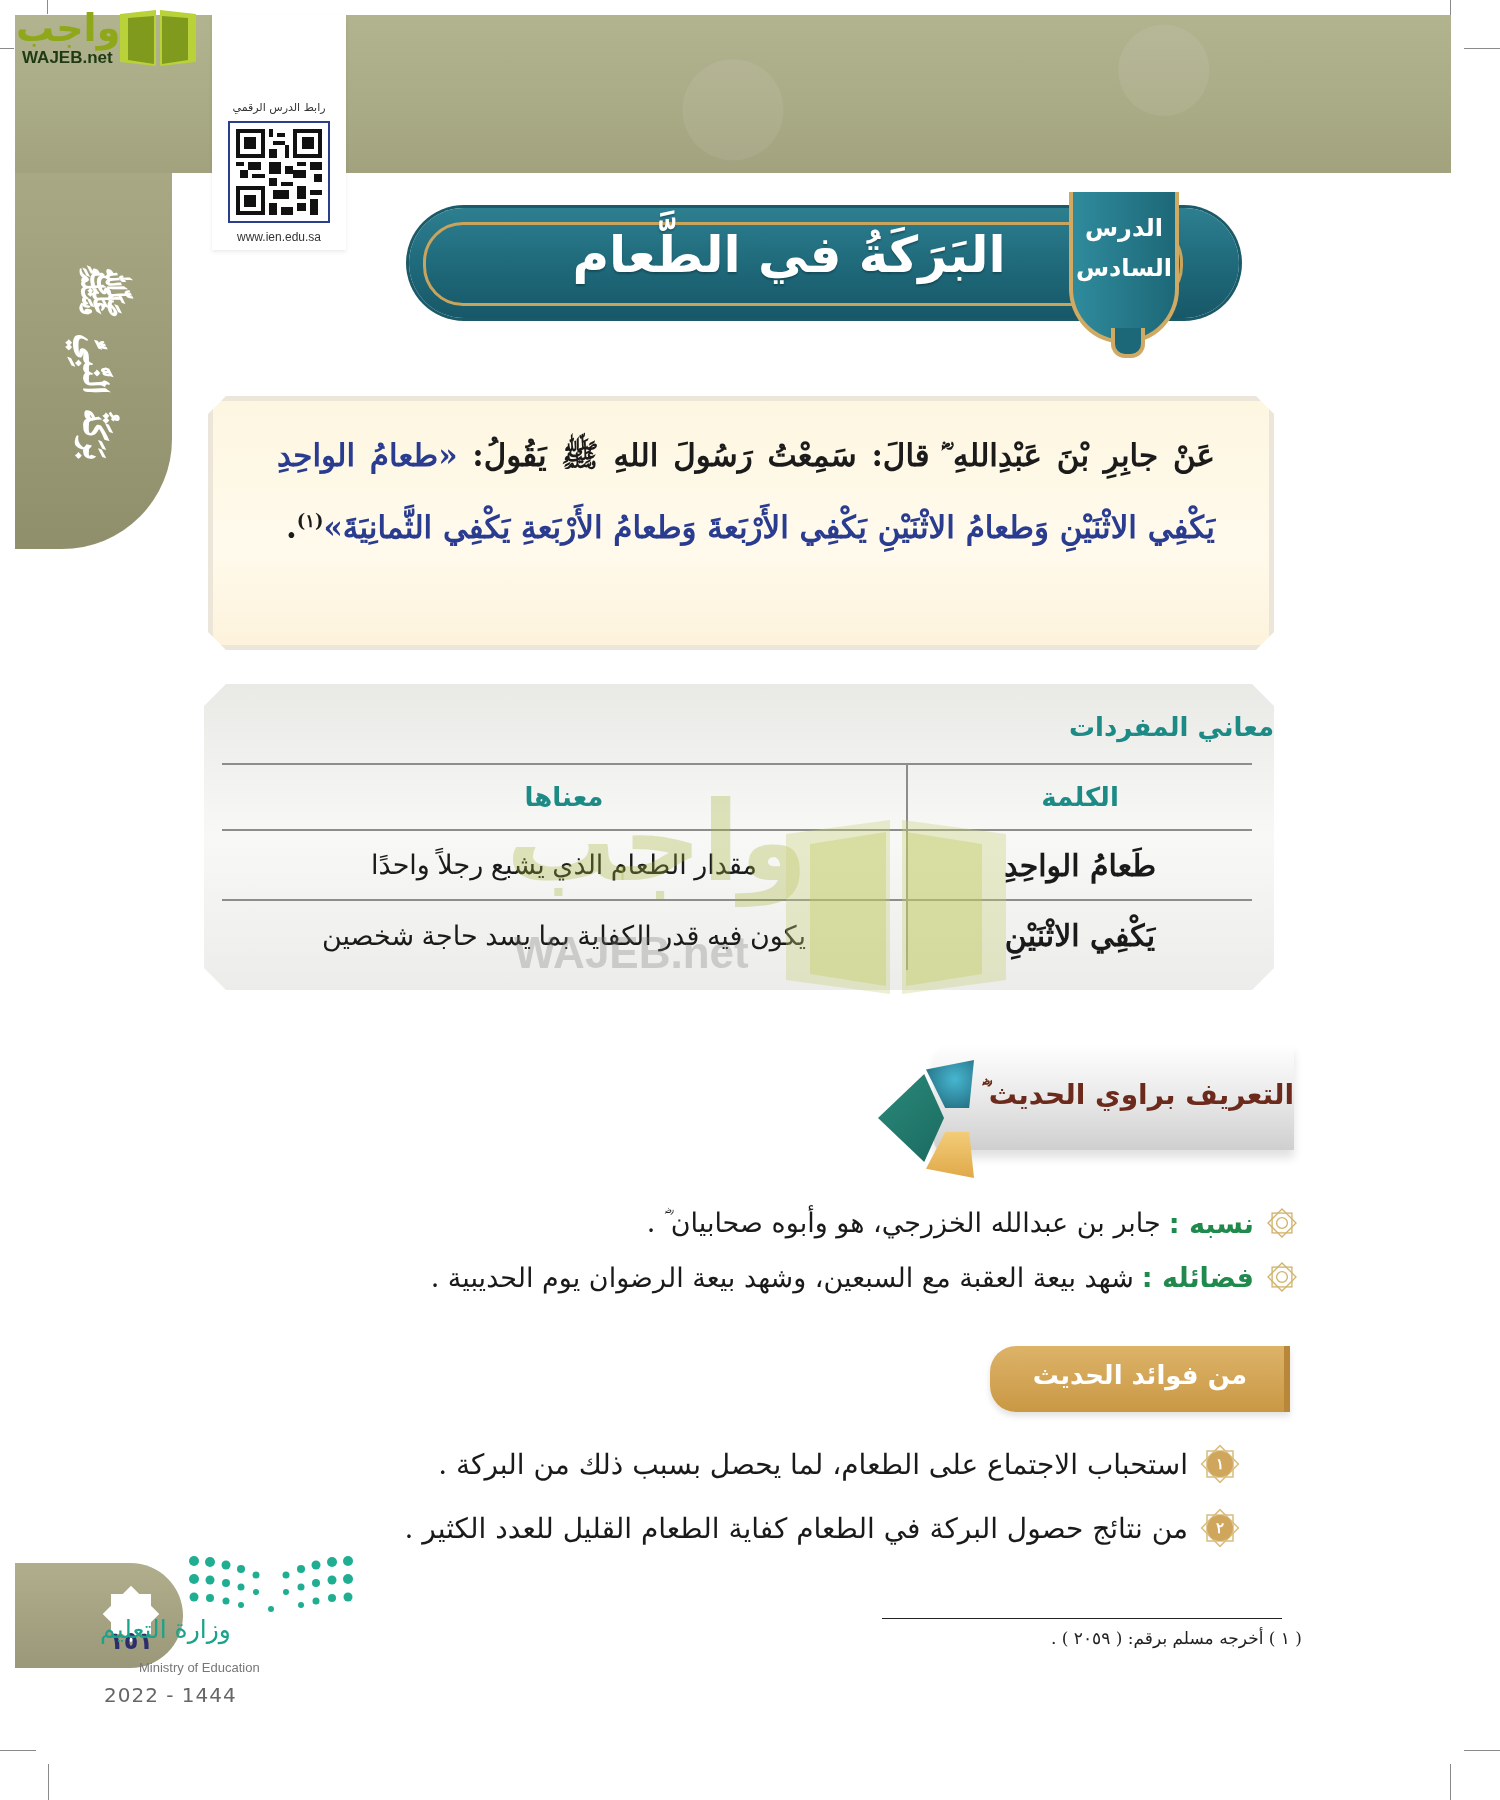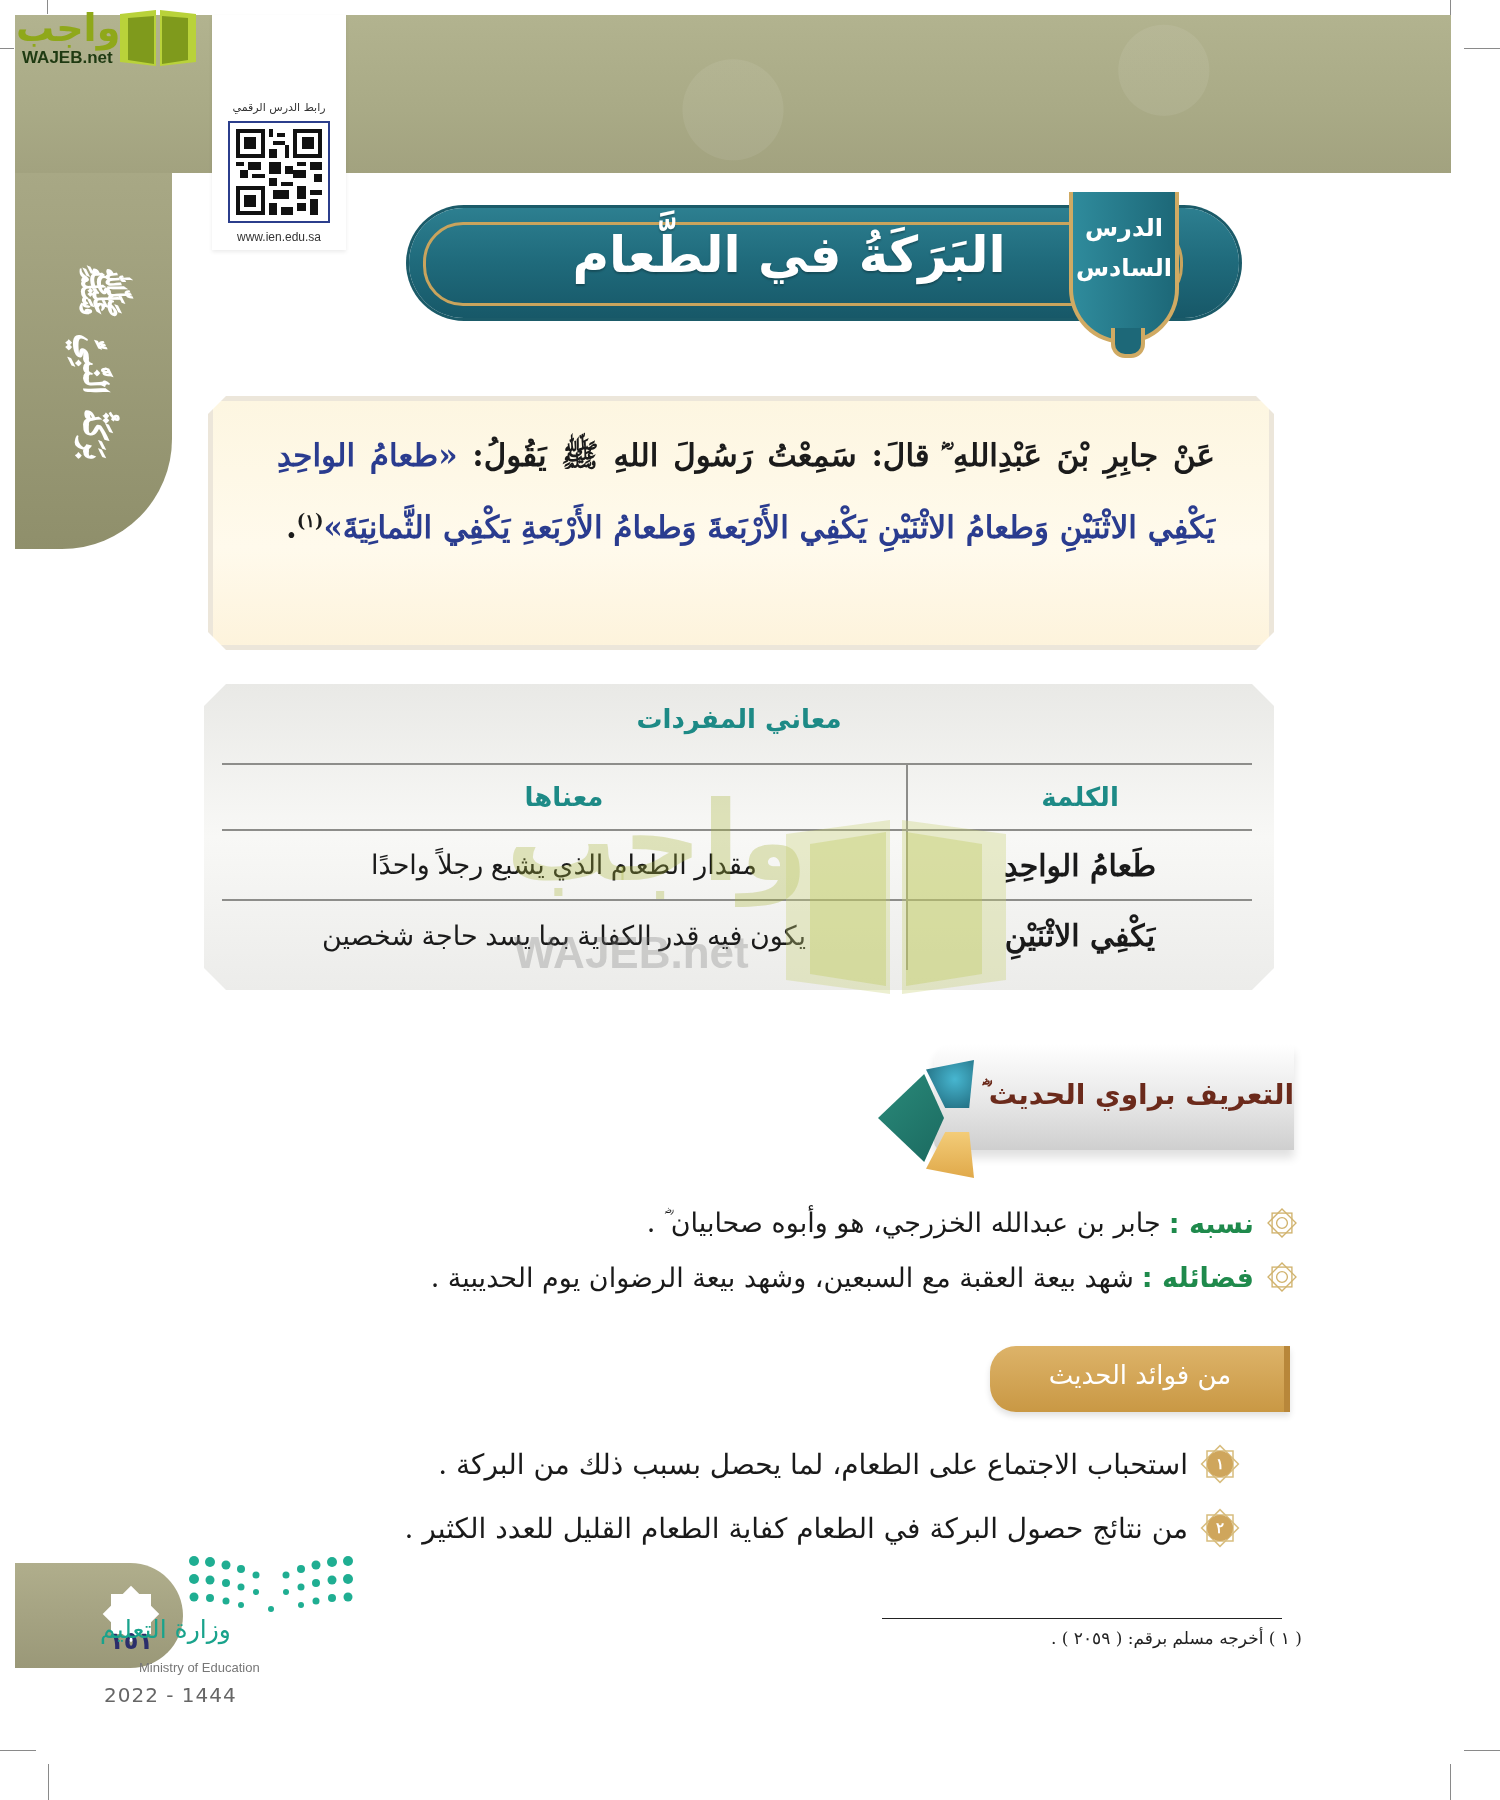--- a/index.html
+++ b/index.html
@@ -97,21 +97,21 @@
   .hadith-quote { color: #2a3c8f; }
   .footnote-ref { font-size: 18px; vertical-align: super; line-height: 0; }
 
   
   .vocab-box {
     position: absolute; left: 204px; top: 684px; width: 1070px; height: 306px;
     background: linear-gradient(180deg, #e9e9e6 0%, #f8f8f6 50%, #ececea 100%);
     clip-path: polygon(22px 0, calc(100% - 22px) 0, 100% 22px, 100% calc(100% - 22px), calc(100% - 22px) 100%, 22px 100%, 0 calc(100% - 22px), 0 22px);
   }
   .vocab-title {
-    position: absolute; left: 0; top: 20px; width: 100%; text-align: center;
+    position: absolute; left: 0; top: 28px; width: 100%; text-align: right;
     color: #1d8a86; font-weight: bold; font-size: 26px; direction: rtl;
   }
   .vocab-table { position: absolute; left: 18px; top: 79px; width: 1030px; border-collapse: collapse; direction: rtl; }
   .vocab-table th, .vocab-table td { border-top: 2px solid #8d8d8a; height: 70px; vertical-align: middle; }
   .vocab-table th { height: 66px; color: #1d8a86; font-weight: bold; font-size: 26px; }
   .vocab-table .col-word { width: 345px; border-left: 2px solid #8d8d8a; text-align: center; }
   .vocab-table td.col-word { font-family: "DejaVu Serif", serif; font-weight: bold; font-size: 30px; color: #1a1a1a; }
   .vocab-table td.col-meaning { font-family: Liberation Sans, sans-serif; font-size: 27px; color: #1a1a1a; text-align: center; }
   .vocab-table tr:last-child td { border-bottom: none; }
 
@@ -145,21 +145,21 @@
   .star-icon { width: 36px; height: 36px; margin-left: 10px; flex: none; }
 
   
   .benefits-heading {
     position: absolute; left: 990px; top: 1346px; width: 300px; height: 66px;
     background: linear-gradient(180deg, #ddb369 0%, #c99844 100%);
     border-radius: 26px 0 0 26px;
     box-shadow: 0 4px 6px rgba(0,0,0,0.12);
   }
   .benefits-heading::after { content: ""; position: absolute; right: 0; top: 0; width: 6px; height: 100%; background: #b8873a; }
-  .benefits-title { position: absolute; left: 0; top: 14px; width: 100%; text-align: center; color: #ffffff; font-weight: normal; font-size: 26px; direction: rtl; }
+  .benefits-title { position: absolute; left: 0; top: 14px; width: 100%; text-align: center; color: #ffffff; font-weight: bold; font-size: 26px; direction: rtl; }
 
   
   .benefit-list { position: absolute; left: 340px; top: 1432px; width: 900px; direction: rtl; }
   .benefit-item { display: flex; align-items: center; height: 64px; font-family: "DejaVu Serif", serif; font-size: 28px; color: #1a1a1a; }
   .num-icon { position: relative; width: 40px; height: 40px; margin-left: 12px; flex: none; }
   .num-icon span { position: absolute; left: 7px; top: 7px; width: 26px; height: 26px; border-radius: 50%; background: #cfa65c; color: #fff; font-size: 15px; font-weight: bold; text-align: center; line-height: 26px; }
 
   
   .footnote-rule { position: absolute; left: 882px; top: 1618px; width: 400px; height: 1px; background: #222; }
   .footnote-text { position: absolute; left: 882px; top: 1628px; width: 420px; text-align: right; direction: rtl; font-family: "DejaVu Serif", serif; font-size: 17px; color: #222; }

